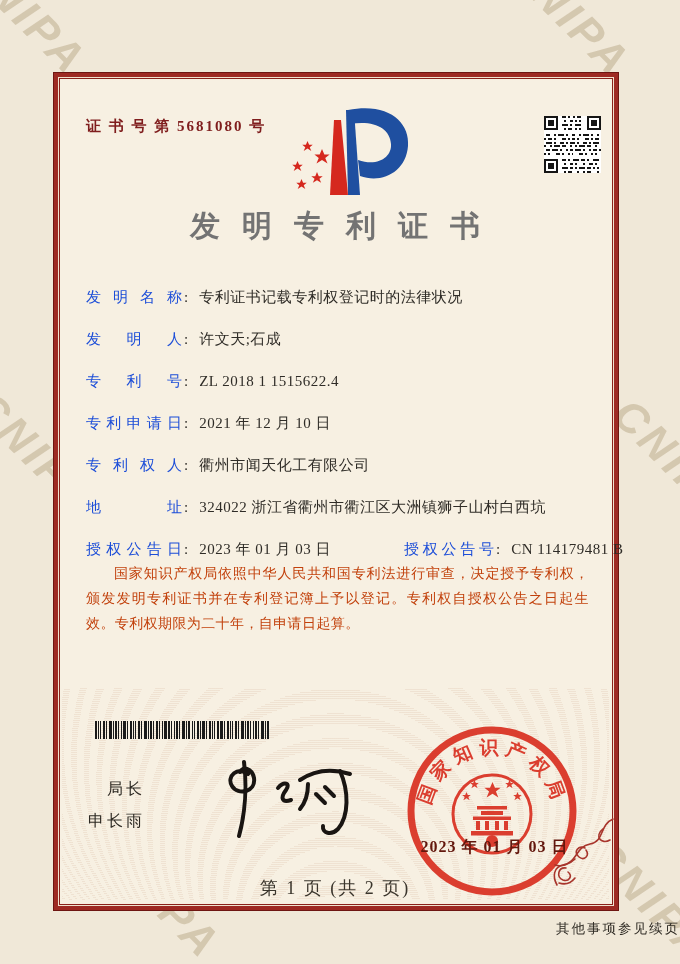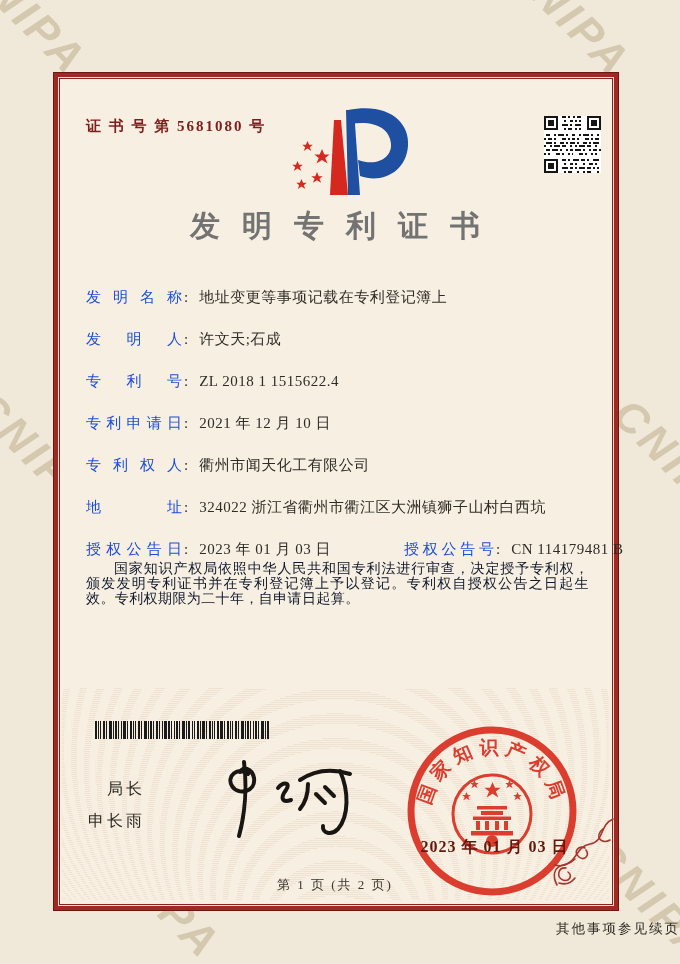--- a/index.html
+++ b/index.html
@@ -44,36 +44,36 @@
   .qr{position:absolute;left:544px;top:116px;}
   .rows{position:absolute;left:86px;top:288px;width:505px;}
   .frow{position:absolute;left:0;font-size:15px;color:#2f2c27;white-space:nowrap;}
   .flabel{display:inline-block;width:96px;text-align:justify;text-align-last:justify;color:#1d4ed8;}
   .fcolon{margin-left:2px;}
   .fvalue{margin-left:11px;letter-spacing:0.5px;}
   .grant-no{position:absolute;left:318px;top:0;}
   .grant-no .flabel{width:90px;}
   .paras{
     position:absolute;left:86px;top:561px;width:503px;
-    font-size:14px;line-height:15px;letter-spacing:0.4px;color:#0f172a;text-align:justify;
+    font-size:14px;line-height:25px;letter-spacing:0.4px;color:#c2410c;text-align:justify;
   }
   .paras p{margin:0;text-indent:2em;}
   .barcode{position:absolute;left:95px;top:721px;}
   .signer{position:absolute;left:88px;top:779px;font-size:16px;letter-spacing:3px;color:#2c2822;text-align:right;}
   .signer div{margin-bottom:11px;}
   .signature{position:absolute;left:210px;top:758px;}
   .seal{position:absolute;left:398px;top:724px;opacity:0.93;}
   .date-stamp{
     position:absolute;left:412px;top:837px;width:165px;text-align:center;
     font-size:16px;font-weight:bold;letter-spacing:1px;color:#63170d;
   }
   .flourish{position:absolute;left:545px;top:815px;}
   .page-info{
     position:absolute;left:53px;top:876px;width:564px;text-align:center;
-    font-size:13px;letter-spacing:2px;color:#3a352c;
+    font-size:18px;letter-spacing:2px;color:#3a352c;
   }
   .footer-note{
     position:absolute;left:0;top:920px;width:680px;text-align:right;
     font-size:13.5px;letter-spacing:2px;color:#2f2b24;
   }
 </style>
 </head>
 <body>
 
 <div class="page">
@@ -133,21 +133,21 @@
       <line x1="10" y1="24.5" x2="29" y2="24.5" stroke-dasharray="1 2 2 1 1 3"></line>
       <line x1="9" y1="26.5" x2="28" y2="26.5" stroke-dasharray="3 1 2 1 1 1"></line>
       <line x1="10" y1="28.5" x2="28" y2="28.5" stroke-dasharray="1 1 2 3 1 2"></line>
     </g>
   </svg>
 
   <div class="title">发明专利证书</div>
 
   <div class="rows">
     <div class="frow" style="top:0px">
-      <span class="flabel">发明名称</span><span class="fcolon">:</span><span class="fvalue">地址变更等事项记载在专利登记簿上</span>
+      <span class="flabel">发明名称</span><span class="fcolon">:</span><span class="fvalue">专利证书记载专利权登记时的法律状况</span>
     </div>
     <div class="frow" style="top:42px">
       <span class="flabel">发明人</span><span class="fcolon">:</span><span class="fvalue">许文天;石成</span>
     </div>
     <div class="frow" style="top:84px">
       <span class="flabel">专利号</span><span class="fcolon">:</span><span class="fvalue">ZL 2018 1 1515622.4</span>
     </div>
     <div class="frow" style="top:126px">
       <span class="flabel">专利申请日</span><span class="fcolon">:</span><span class="fvalue">2021 年 12 月 10 日</span>
     </div>

